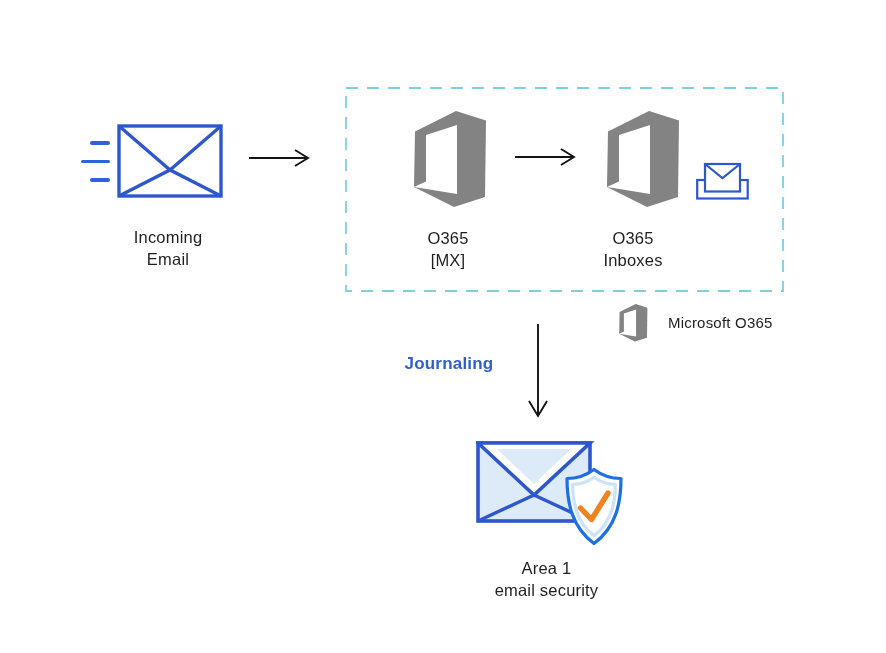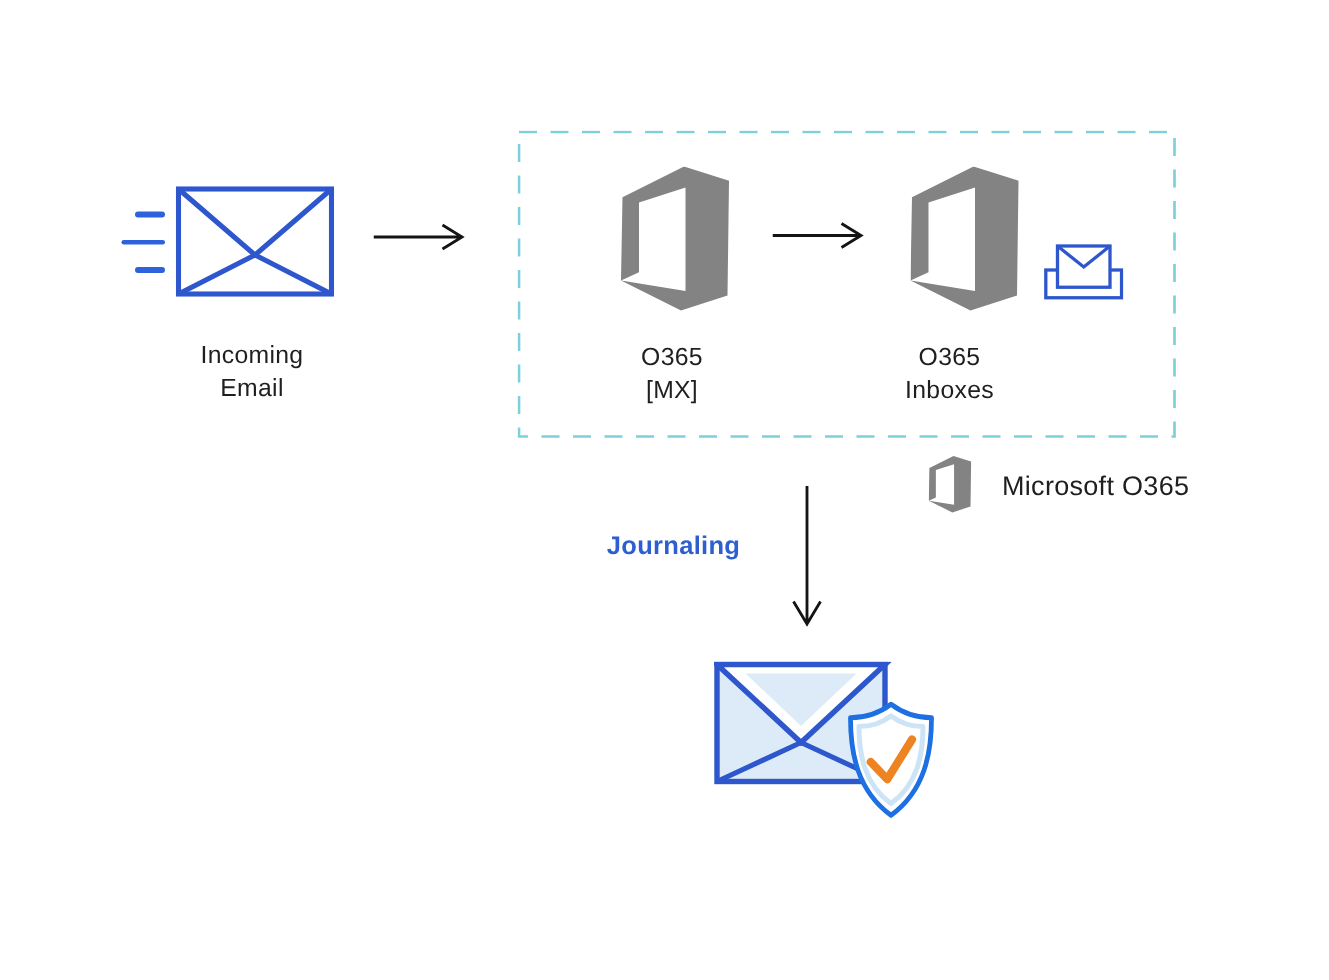--- a/index.html
+++ b/index.html
@@ -19,21 +19,21 @@
   #canvas{
     position:relative;width:886px;height:653px;background:#fff;overflow:hidden;
     font-family:"Liberation Sans",sans-serif;
   }
   .abs{position:absolute;}
   .node-label{
     position:absolute;text-align:center;white-space:pre-line;
     font-size:16.5px;line-height:22px;color:var(--text-dark);letter-spacing:0.2px;
   }
   .legend-label{
-    position:absolute;font-size:18px;color:var(--text-dark);letter-spacing:0.2px;
+    position:absolute;font-size:15px;color:var(--text-dark);letter-spacing:0.2px;
   }
   .journaling-label{
     position:absolute;text-align:center;font-size:17px;font-weight:600;
     color:var(--journaling-blue);letter-spacing:0.2px;
   }
   .speed-line{position:absolute;height:3.5px;border-radius:2px;background:var(--speed-blue);}
   
   .stroke-blue{stroke:var(--envelope-blue);}
   .stroke-shield{stroke:var(--shield-blue);}
   .stroke-band{stroke:var(--shield-band);}
@@ -116,14 +116,16 @@
     <path d="M21,8 L95,8 L58,43 Z" class="fill-light" stroke="none"></path>
     <g transform="translate(88,26)">
       <path d="M30,2.5 C38,8.5 47.5,11.5 57,11.5 C57,35 52.5,60 30,76.5 C7.5,60 3,35 3,11.5 C12.5,11.5 22,8.5 30,2.5 Z" class="fill-white stroke-shield" stroke-width="3.2" stroke-linejoin="round"></path>
       <g transform="translate(6.3,8.3) scale(0.79)">
         <path d="M30,2.5 C38,8.5 47.5,11.5 57,11.5 C57,35 52.5,60 30,76.5 C7.5,60 3,35 3,11.5 C12.5,11.5 22,8.5 30,2.5 Z" class="no-fill stroke-band" stroke-width="4.2" stroke-linejoin="round"></path>
       </g>
       <path d="M16.5,41 L27.5,52.5 L44,26" class="no-fill stroke-check" stroke-width="5.4" stroke-linecap="round" stroke-linejoin="round"></path>
     </g>
   </svg>
 
+  <div class="node-label" style="left:469px;top:557px;width:155px;">Area 1
+email security</div>
 
 </div>
 
 </body></html>

